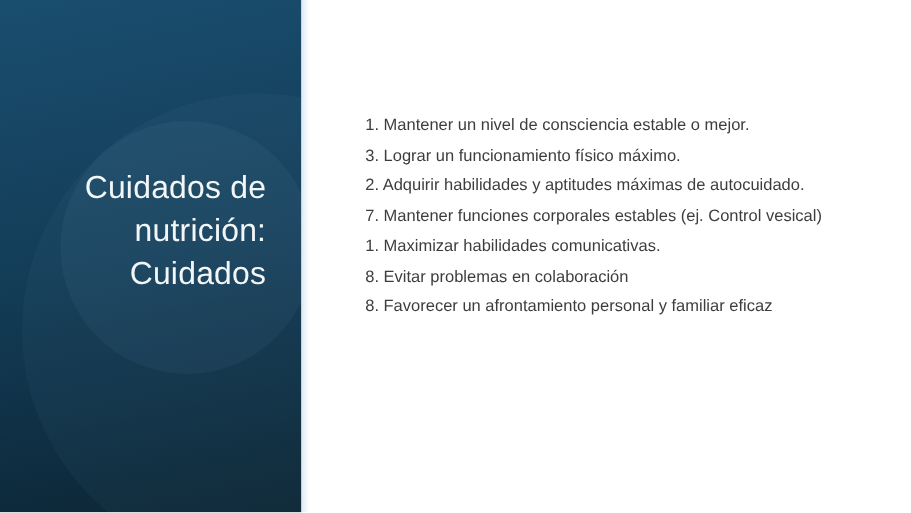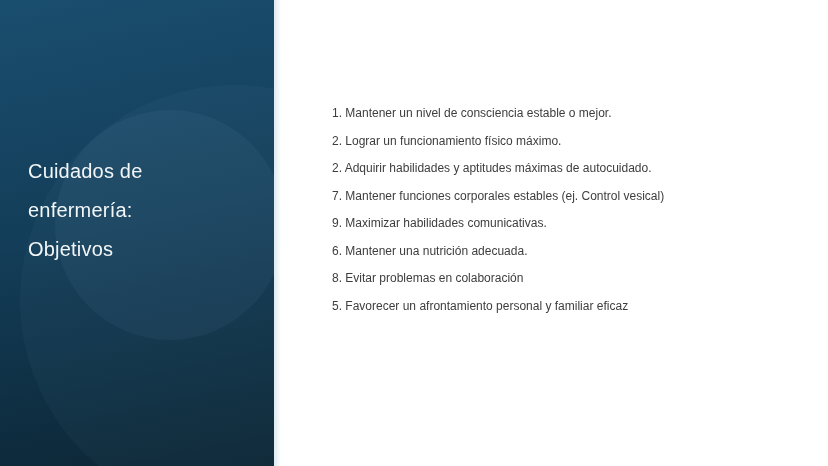--- a/index.html
+++ b/index.html
@@ -42,61 +42,61 @@
     position: absolute;
     left: 274px; top: 0;
     width: 7px; height: 466px;
     background: linear-gradient(to right, #dde9f0, #ffffff);
   }
 
   .slide-title {
     position: absolute;
     left: 28px; top: 152px;
     width: 214px;
+    text-align: right;
     color: var(--title-color, #f2f6f7);
-    font-size: 20px;
+    font-size: 29px;
     line-height: 39px;
     font-weight: 400;
     letter-spacing: 0.2px;
   }
 
   .content {
     position: absolute;
     left: 332px; top: 104px;
     width: 420px;
     color: var(--body-color, #3d3d3d);
-    font-size: 12px;
+    font-size: 15px;
     line-height: 19.5px;
   }
 
   .objective {
     margin: 0 0 8px 0;
   }
 </style>
 </head>
 <body>
 
 <div class="slide">
 
   <div class="panel">
     <div class="panel-circle-2"></div>
     <div class="panel-circle-1"></div>
     <div class="slide-title">
         <div>Cuidados de</div>
-        <div>enfermería:</div>
-        <div>Objetivos</div>
+        <div>nutrición:</div>
+        <div>Cuidados</div>
       </div>
   </div>
 
   <div class="edge-strip"></div>
 
   <div class="content">
       <p class="objective">1. Mantener un nivel de consciencia estable o mejor.</p>
-      <p class="objective">2. Lograr un funcionamiento físico máximo.</p>
+      <p class="objective">3. Lograr un funcionamiento físico máximo.</p>
       <p class="objective">2. Adquirir habilidades y aptitudes máximas de autocuidado.</p>
       <p class="objective">7. Mantener funciones corporales estables (ej. Control vesical)</p>
-      <p class="objective">9. Maximizar habilidades comunicativas.</p>
-      <p class="objective">6. Mantener una nutrición adecuada.</p>
+      <p class="objective">1. Maximizar habilidades comunicativas.</p>
       <p class="objective">8. Evitar problemas en colaboración</p>
-      <p class="objective">5. Favorecer un afrontamiento personal y familiar eficaz</p>
+      <p class="objective">8. Favorecer un afrontamiento personal y familiar eficaz</p>
     </div>
 
 </div>
 
 </body></html>

